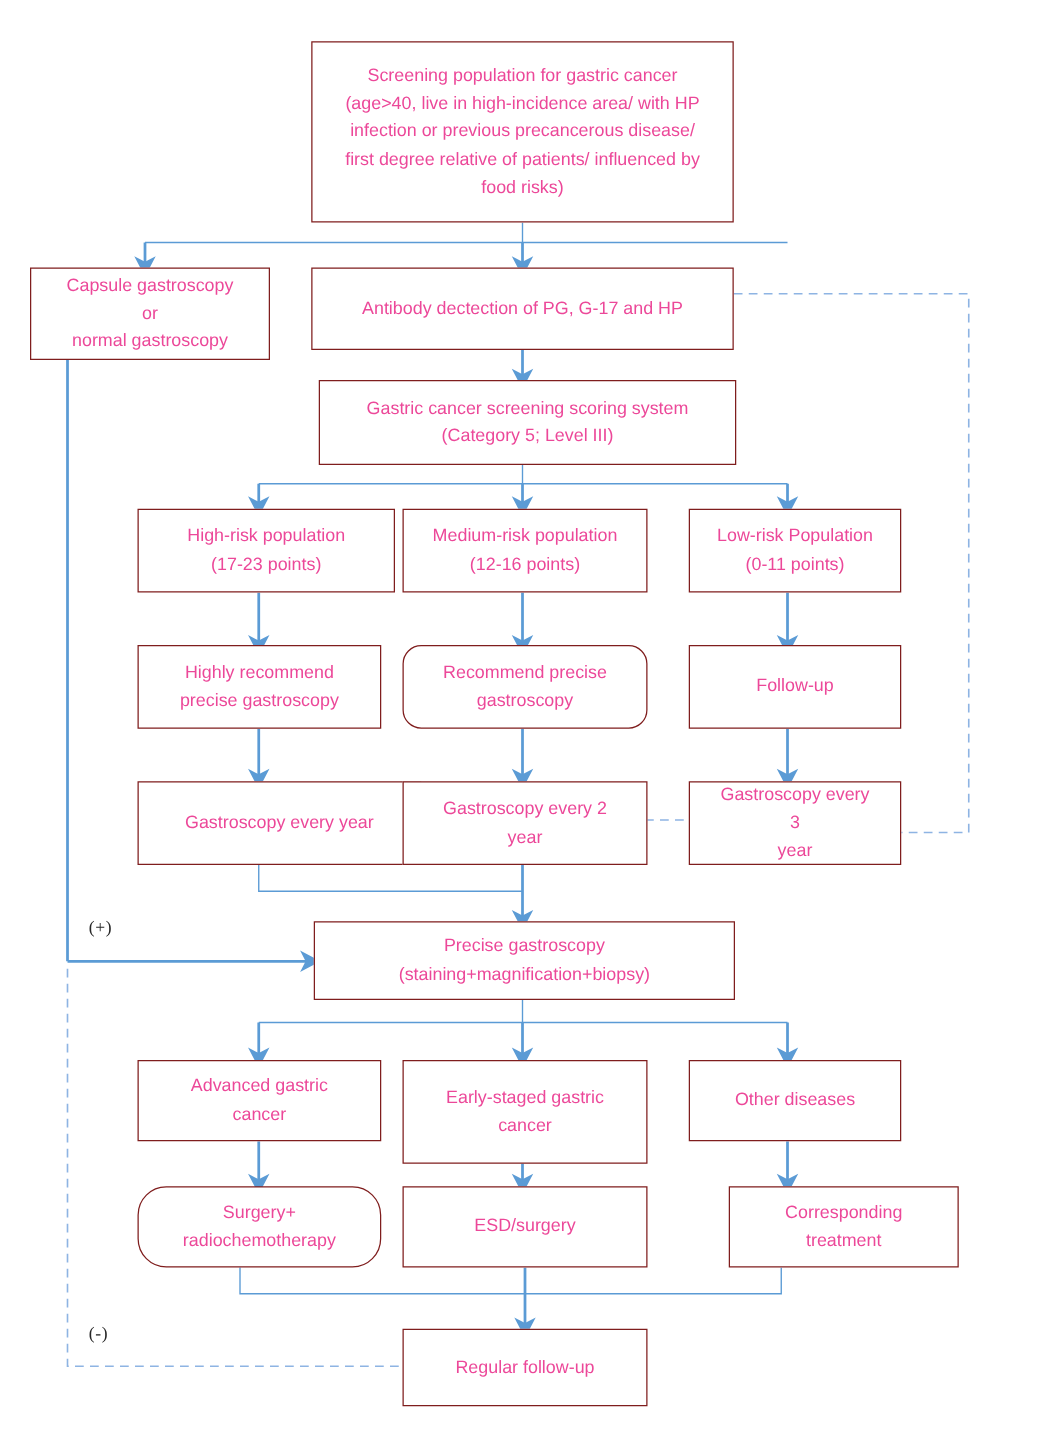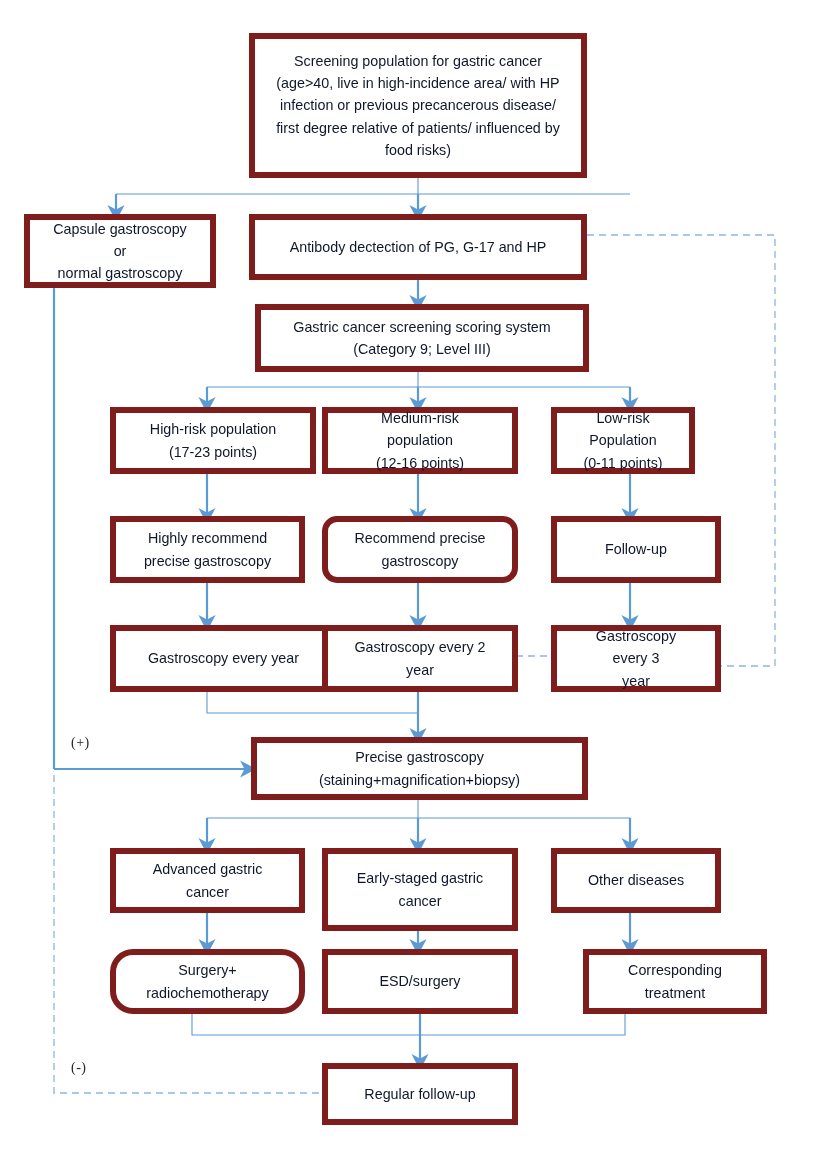--- a/index.html
+++ b/index.html
@@ -23,23 +23,23 @@
   svg.connectors {
     position: absolute;
     left: 0; top: 0;
     width: 833px;
     height: 1157px;
     pointer-events: none;
   }
   .node {
     position: absolute;
     box-sizing: border-box;
-    border: 6px solid #7f1d1d;
+    border: 1px solid #7f1d1d;
     background: #ffffff;
-    color: #0f172a;
+    color: #ec4899;
     font-size: 14.3px;
     line-height: 1.55;
     text-align: center;
     display: flex;
     align-items: center;
     justify-content: center;
     padding: 2px 20px;
     white-space: pre-line;
   }
   .edge-label {
@@ -120,29 +120,29 @@
 
   <div class="node" style="left:249px; top:33px; width:338px; height:145px;">Screening population for gastric cancer
 (age&gt;40, live in high-incidence area/ with HP infection or previous precancerous disease/ first degree relative of patients/ influenced by food risks)</div>
 
   <div class="node" style="left:24px; top:214px; width:192px; height:74px;">Capsule gastroscopy or
 normal gastroscopy</div>
 
   <div class="node" style="left:249px; top:214px; width:338px; height:66px;">Antibody dectection of PG, G-17 and HP</div>
 
   <div class="node" style="left:255px; top:304px; width:334px; height:68px;">Gastric cancer screening scoring system
-(Category 9; Level III)</div>
+(Category 5; Level III)</div>
 
   <div class="node" style="left:110px; top:407px; width:206px; height:67px;">High-risk population
 (17-23 points)</div>
 
   <div class="node" style="left:322px; top:407px; width:196px; height:67px;">Medium-risk population
 (12-16 points)</div>
 
-  <div class="node" style="left:551px; top:407px; width:144px; height:67px;">Low-risk Population
+  <div class="node" style="left:551px; top:407px; width:170px; height:67px;">Low-risk Population
 (0-11 points)</div>
 
   <div class="node" style="left:110px; top:516px; width:195px; height:67px;">Highly recommend
 precise gastroscopy</div>
 
   <div class="node" style="left:322px; top:516px; width:196px; height:67px;border-radius:15px;">Recommend precise
 gastroscopy</div>
 
   <div class="node" style="left:551px; top:516px; width:170px; height:67px;">Follow-up</div>
 

